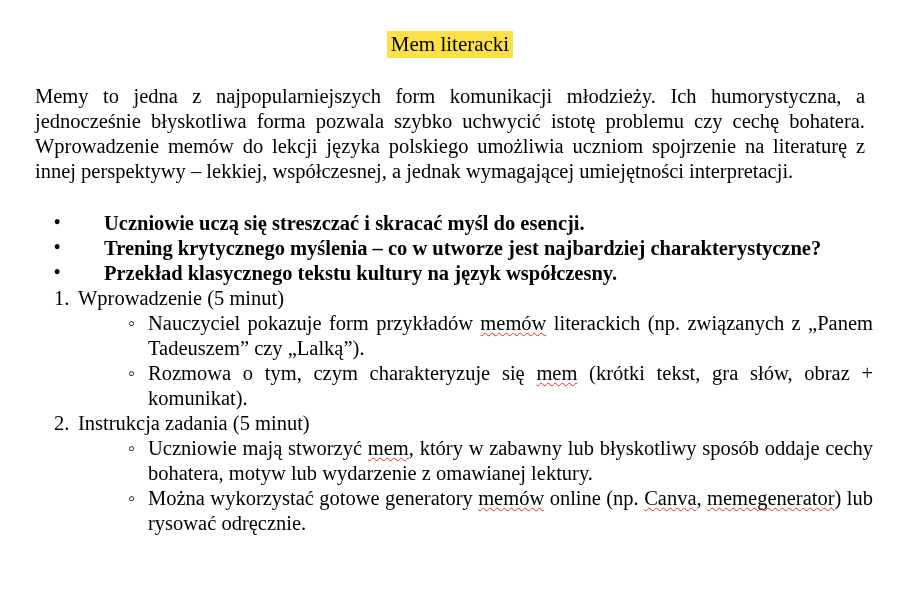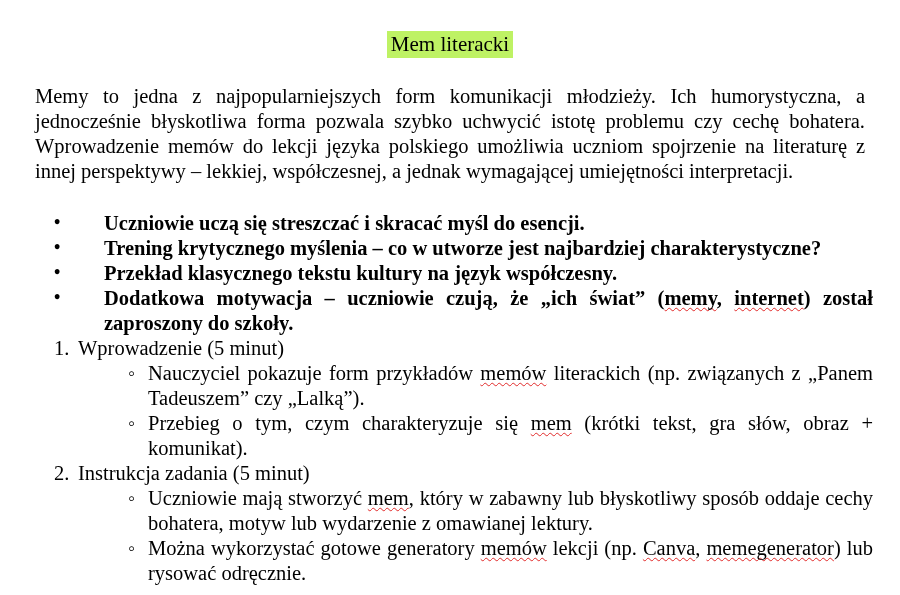--- a/index.html
+++ b/index.html
@@ -27,21 +27,21 @@
   
   .doc-title {
     text-align: center;
     font-size: 21px;
     line-height: 26px;
     margin: 0;
     padding-top: 31px;
     font-weight: normal;
   }
   .title-hl {
-    background: #bef264;
+    background: #fde047;
     padding: 1px 4px 2px 4px;
   }
 
   
   .intro {
     margin: 8px;
     padding-top: 19px;
     font-size: 20.5px;
     line-height: 25px;
     text-align: justify;
@@ -145,36 +145,35 @@
   <h1 class="doc-title">
     <span class="title-hl"><span class="sp-u">Mem</span><span> literacki</span></span>
   </h1>
 
   <p class="intro"><span class="sp-u">Memy</span><span> to jedna z najpopularniejszych form komunikacji młodzieży. Ich humorystyczna, a jednocześnie błyskotliwa forma pozwala szybko uchwycić istotę problemu czy cechę bohatera. Wprowadzenie </span><span class="sp-u">memów</span><span> do lekcji języka polskiego umożliwia uczniom spojrzenie na literaturę z innej perspektywy – lekkiej, współczesnej, a jednak wymagającej umiejętności interpretacji.</span></p>
 
   <ul class="ul-1">
     <li><span>Uczniowie uczą się streszczać i skracać myśl do esencji.</span></li>
     <li><span>Trening krytycznego myślenia – co w utworze jest najbardziej charakterystyczne?</span></li>
     <li><span>Przekład klasycznego tekstu kultury na język współczesny.</span></li>
-    <li><span class="seg-host"><span>Dodatkowa motywacja – uczniowie czują, że „ich świat” (</span><span class="sp">memy</span><span>, </span><span class="sp">internet</span><span>) został zaproszony do szkoły.</span></span></li>
   </ul>
 
 
   <ol class="ol-1">
     <li>
       <span class="ol-num">1.</span>
       <span class="ol-title">Wprowadzenie (5 minut)</span>
       <ul class="ul-2">
         <li><span class="seg-host"><span>Nauczyciel pokazuje form przykładów </span><span class="sp">memów</span><span> literackich (np. związanych z „Panem Tadeuszem” czy „Lalką”).</span></span></li>
-        <li><span class="seg-host"><span>Przebieg o tym, czym charakteryzuje się </span><span class="sp">mem</span><span> (krótki tekst, gra słów, obraz + komunikat).</span></span></li>
+        <li><span class="seg-host"><span>Rozmowa o tym, czym charakteryzuje się </span><span class="sp">mem</span><span> (krótki tekst, gra słów, obraz + komunikat).</span></span></li>
       </ul>
     </li>
     <li>
       <span class="ol-num">2.</span>
       <span class="ol-title">Instrukcja zadania (5 minut)</span>
       <ul class="ul-2">
         <li><span class="seg-host"><span>Uczniowie mają stworzyć </span><span class="sp">mem</span><span>, który w zabawny lub błyskotliwy sposób oddaje cechy bohatera, motyw lub wydarzenie z omawianej lektury.</span></span></li>
-        <li><span class="seg-host"><span>Można wykorzystać gotowe generatory </span><span class="sp">memów</span><span> lekcji (np. </span><span class="sp">Canva</span><span>, </span><span class="sp">memegenerator</span><span>) lub rysować odręcznie.</span></span></li>
+        <li><span class="seg-host"><span>Można wykorzystać gotowe generatory </span><span class="sp">memów</span><span> online (np. </span><span class="sp">Canva</span><span>, </span><span class="sp">memegenerator</span><span>) lub rysować odręcznie.</span></span></li>
       </ul>
     </li>
   </ol>
 
 </div>
 
 </body></html>

